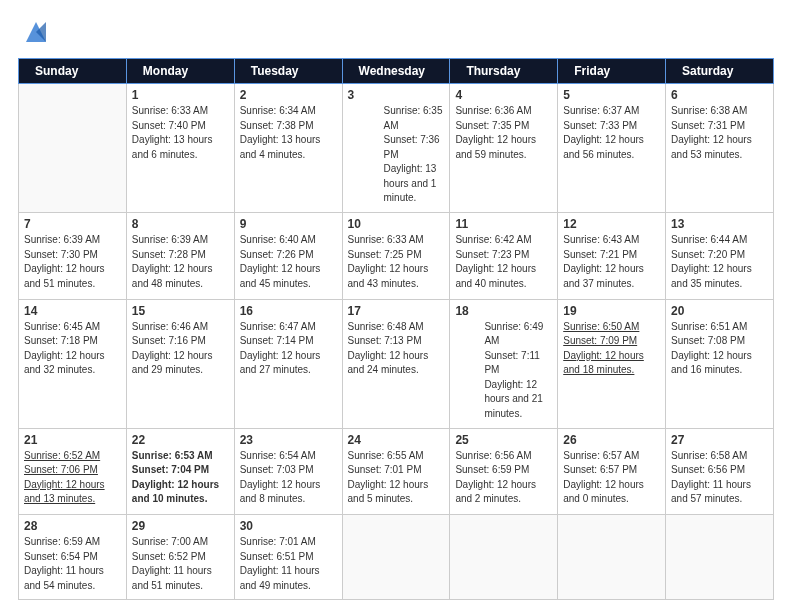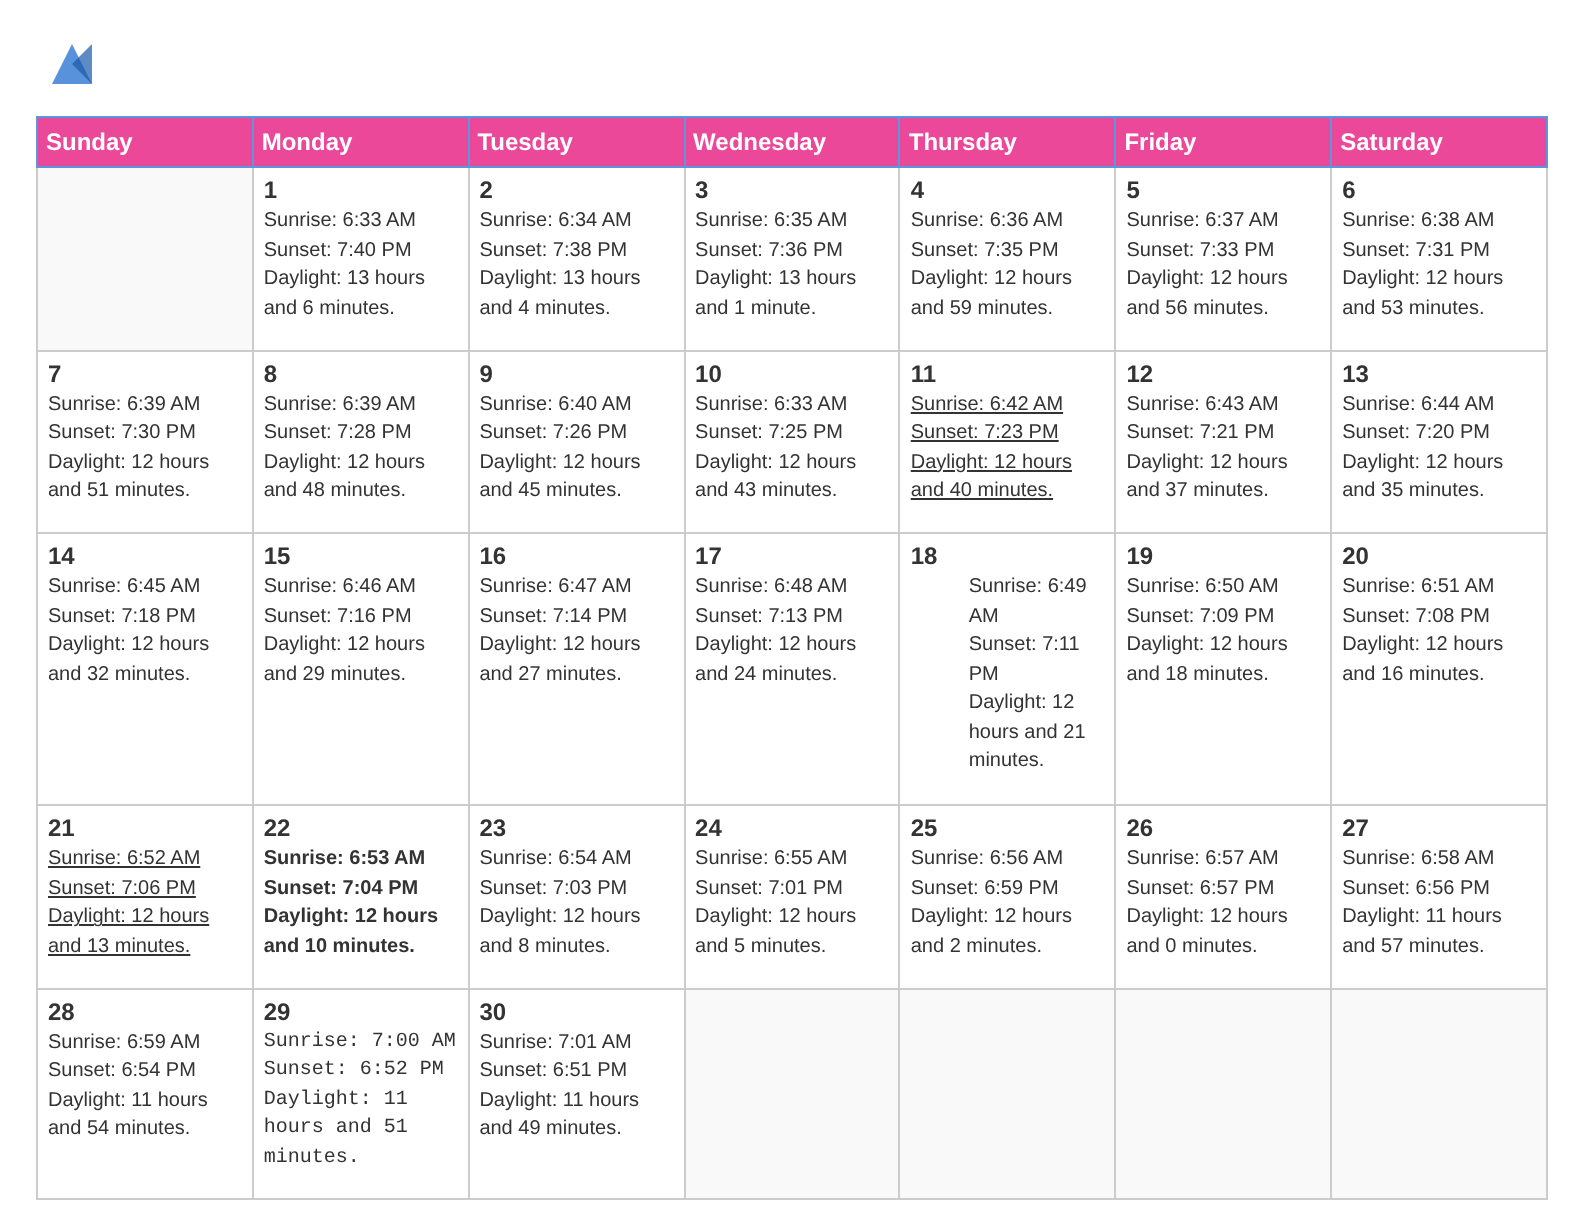--- a/index.html
+++ b/index.html
@@ -63,25 +63,25 @@
       color: #555;
     }
     .calendar {
       flex: 1;
       border: 1px solid #ccc;
       border-collapse: collapse;
       width: 100%;
       table-layout: fixed;
     }
     .calendar th {
-      background: #ec4899;
+      background: #0f172a;
       color: #fff;
       font-size: 12px;
       font-weight: bold;
-      padding: 5px 4px;
+      padding: 5px 16px;
       text-align: left;
       border: 1px solid #5a95e0;
     }
     .calendar td {
       border: 1px solid #ccc;
       vertical-align: top;
       padding: 4px 5px;
       font-size: 9.5px;
       color: #333;
       height: 85px;
@@ -148,21 +148,21 @@
 Daylight: 13 hours and 6 minutes.</div>
           </td>
           <td>
             <span class="day-num">2</span>
             <div class="cell-info" style="white-space: pre-line;">Sunrise: 6:34 AM
 Sunset: 7:38 PM
 Daylight: 13 hours and 4 minutes.</div>
           </td>
           <td>
             <span class="day-num">3</span>
-            <div class="cell-info" style="white-space: pre-line;">Sunrise: 6:35 AM
+            <div class="cell-info" style="white-space: pre-line; margin-left: 36px;">Sunrise: 6:35 AM
 Sunset: 7:36 PM
 Daylight: 13 hours and 1 minute.</div>
           </td>
           <td>
             <span class="day-num">4</span>
             <div class="cell-info" style="white-space: pre-line;">Sunrise: 6:36 AM
 Sunset: 7:35 PM
 Daylight: 12 hours and 59 minutes.</div>
           </td>
           <td>
@@ -198,21 +198,21 @@
 Daylight: 12 hours and 45 minutes.</div>
           </td>
           <td>
             <span class="day-num">10</span>
             <div class="cell-info" style="white-space: pre-line;">Sunrise: 6:33 AM
 Sunset: 7:25 PM
 Daylight: 12 hours and 43 minutes.</div>
           </td>
           <td>
             <span class="day-num">11</span>
-            <div class="cell-info" style="white-space: pre-line; text-decoration: underline;">Sunrise: 6:42 AM
+            <div class="cell-info" style="white-space: pre-line;">Sunrise: 6:42 AM
 Sunset: 7:23 PM
 Daylight: 12 hours and 40 minutes.</div>
           </td>
           <td>
             <span class="day-num">12</span>
             <div class="cell-info" style="white-space: pre-line;">Sunrise: 6:43 AM
 Sunset: 7:21 PM
 Daylight: 12 hours and 37 minutes.</div>
           </td>
           <td>
@@ -248,21 +248,21 @@
 Daylight: 12 hours and 24 minutes.</div>
           </td>
           <td>
             <span class="day-num">18</span>
             <div class="cell-info" style="white-space: pre-line; margin-left: 29px;">Sunrise: 6:49 AM
 Sunset: 7:11 PM
 Daylight: 12 hours and 21 minutes.</div>
           </td>
           <td>
             <span class="day-num">19</span>
-            <div class="cell-info" style="white-space: pre-line;">Sunrise: 6:50 AM
+            <div class="cell-info" style="white-space: pre-line; text-decoration: underline;">Sunrise: 6:50 AM
 Sunset: 7:09 PM
 Daylight: 12 hours and 18 minutes.</div>
           </td>
           <td>
             <span class="day-num">20</span>
             <div class="cell-info" style="white-space: pre-line;">Sunrise: 6:51 AM
 Sunset: 7:08 PM
 Daylight: 12 hours and 16 minutes.</div>
           </td>
         </tr>
@@ -312,21 +312,21 @@
         </tr>
         <tr>
           <td>
             <span class="day-num">28</span>
             <div class="cell-info" style="white-space: pre-line;">Sunrise: 6:59 AM
 Sunset: 6:54 PM
 Daylight: 11 hours and 54 minutes.</div>
           </td>
           <td>
             <span class="day-num">29</span>
-            <div class="cell-info" style="white-space: pre-line; font-family: Liberation Mono, monospace;">Sunrise: 7:00 AM
+            <div class="cell-info" style="white-space: pre-line;">Sunrise: 7:00 AM
 Sunset: 6:52 PM
 Daylight: 11 hours and 51 minutes.</div>
           </td>
           <td>
             <span class="day-num">30</span>
             <div class="cell-info" style="white-space: pre-line;">Sunrise: 7:01 AM
 Sunset: 6:51 PM
 Daylight: 11 hours and 49 minutes.</div>
           </td>
           <td class="cell-empty"></td>

